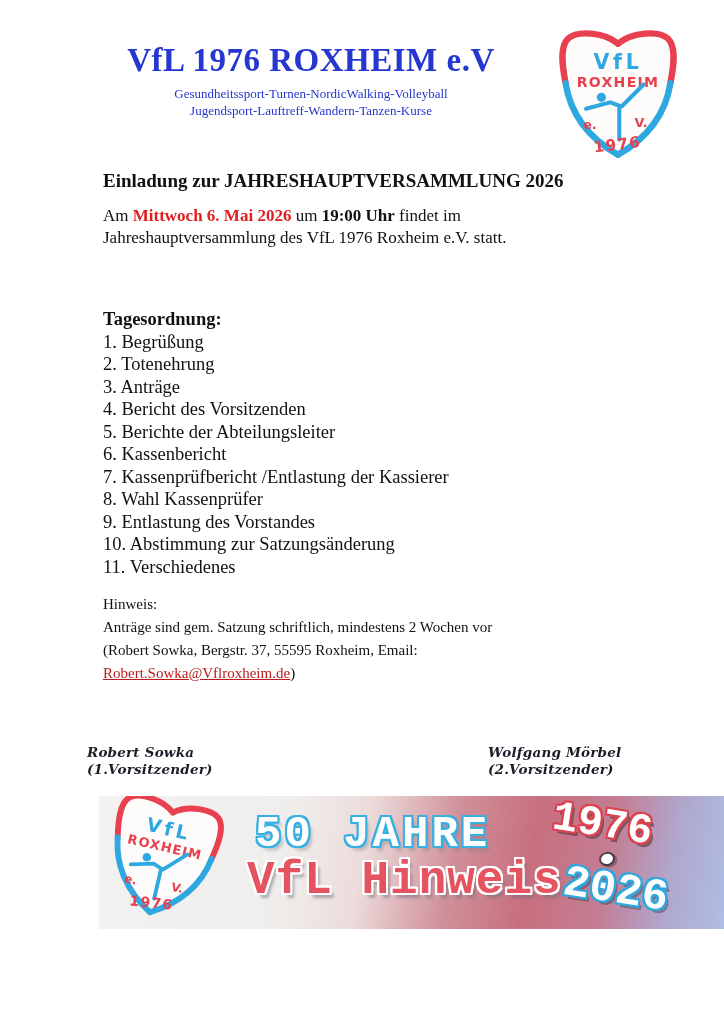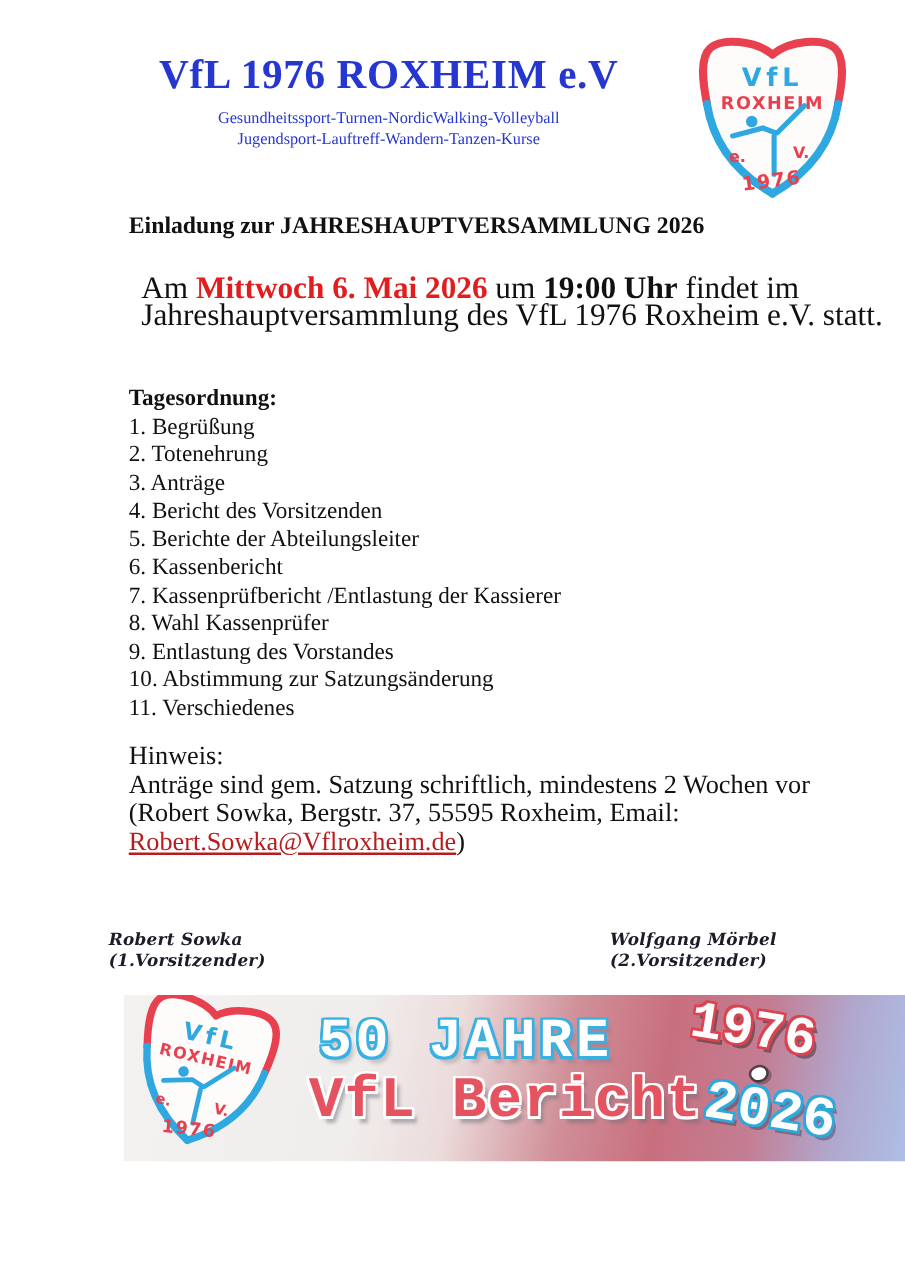--- a/index.html
+++ b/index.html
@@ -17,28 +17,28 @@
     font-size:33px;font-weight:bold;color:#2636d0;
     letter-spacing:0.5px;line-height:1.15;white-space:nowrap;
   }
   .club-subtitle{font-size:13px;color:#2636d0;line-height:17px;margin-top:5px;white-space:nowrap;}
   .crest-top{position:absolute;left:554px;top:27px;width:128px;height:138px;}
   
   .doc-heading{
     position:absolute;left:103px;top:170px;
     font-size:19px;font-weight:bold;white-space:nowrap;
   }
-  .intro{position:absolute;left:103px;top:220px;font-size:25px;line-height:22px;margin-left:10px;}
+  .intro{position:absolute;left:103px;top:205px;font-size:17px;line-height:22px;}
   .intro .line{white-space:pre;}
   .red{color:#e11d1d;font-weight:bold;}
   .b{font-weight:bold;}
   .agenda{position:absolute;left:103px;top:308px;font-size:18.5px;line-height:22.5px;}
   .agenda .agenda-heading{font-weight:bold;}
   .agenda .item{white-space:pre;}
-  .note{position:absolute;left:103px;top:593px;font-size:21px;line-height:23px;}
+  .note{position:absolute;left:103px;top:593px;font-size:15px;line-height:23px;}
   .note .line{white-space:pre;}
   .email-link{color:#b91c1c;}
   
   .sig{
     position:absolute;top:744px;
     font-family:"DejaVu Serif", serif;
     font-style:italic;font-weight:bold;
     font-size:13.5px;line-height:17px;color:#1c1c28;
     letter-spacing:0.2px;white-space:nowrap;
   }
@@ -178,19 +178,19 @@
   <div class="sig sig-right">
     <div>Wolfgang Mörbel</div>
     <div>(2.Vorsitzender)</div>
   </div>
 
   <div class="banner">
     <svg class="banner-crest">
         <use href="#crest"></use>
       </svg>
     <div class="banner-line1">50 JAHRE</div>
-    <div class="banner-line2">VfL Bericht</div>
+    <div class="banner-line2">VfL Hinweis</div>
     <div class="banner-year-start">1976</div>
     <div class="banner-dot"></div>
     <div class="banner-year-end">2026</div>
   </div>
 
 </div>
 
 </body></html>

